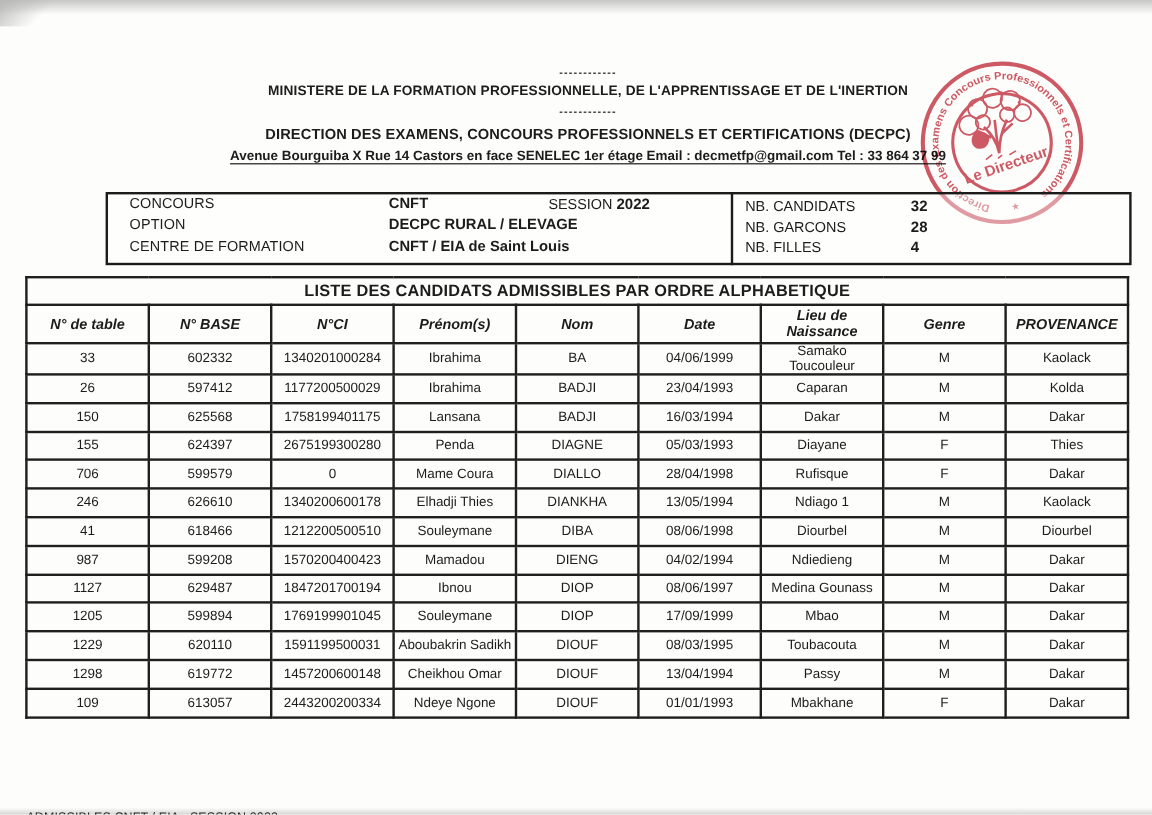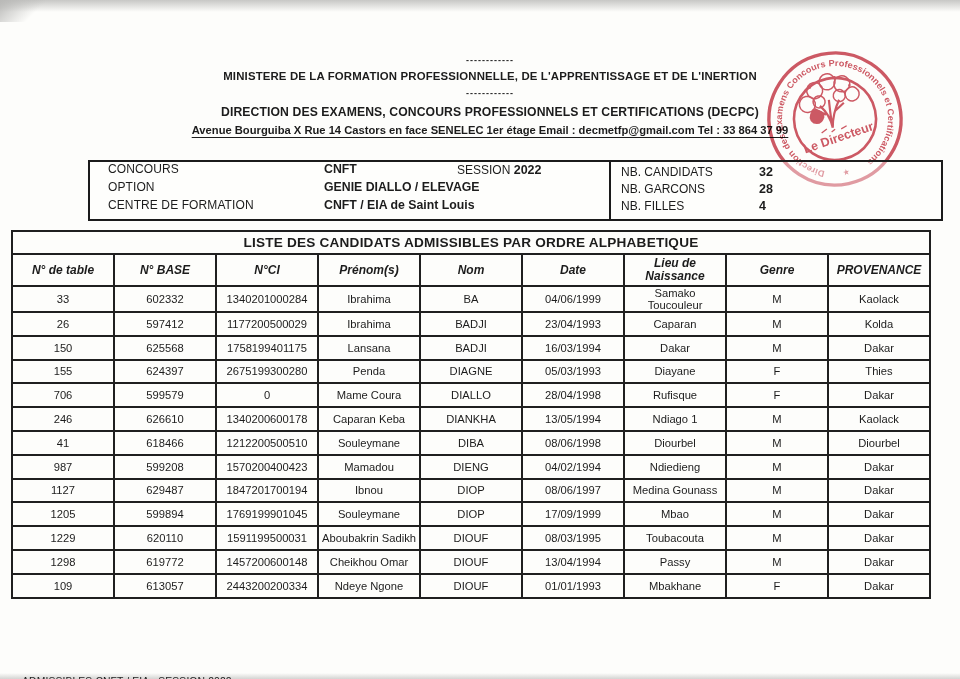--- a/index.html
+++ b/index.html
@@ -35,21 +35,21 @@
   .info-value{font-size:12.3px;font-weight:700;}
   .session{position:absolute;left:367px;top:1px;font-size:12px;}
   .session b{font-size:12.5px;}
   .stats{position:absolute;left:519px;top:-2px;bottom:-2px;width:376px;
     border-left:2px solid #1b1b1b;padding:3px 0 0 10px;box-sizing:border-box;}
   .stat-line{display:flex;height:17.4px;align-items:center;}
   .stat-label{width:138px;font-size:12px;}
   .stat-value{font-size:12.5px;font-weight:700;}
 
   
-  table.candidates{position:absolute;top:230px;left:11px;width:920px;
+  table.candidates{position:absolute;top:230px;left:21px;width:920px;
     border-collapse:collapse;table-layout:fixed;background:transparent;padding-left:38px;}
   table.candidates th,table.candidates td{border:2px solid #1f1f1f;text-align:center;
     overflow:hidden;padding:0 2px;}
   .title-row th{height:21px;font-size:13.6px;font-weight:700;letter-spacing:.2px;}
   .cols th{height:30px;font-size:12px;font-style:italic;font-weight:700;line-height:13px;}
   table.candidates td{height:21.8px;font-size:11.2px;line-height:12px;}
   .c0{width:6.2%;} .c1{width:8.2%;} .c2{width:14.6%;} .c3{width:15.2%;}
   .c4{width:9.4%;} .c5{width:10.6%;} .c6{width:15.4%;margin-top:40px;} .c7{width:6.0%;border-radius:12px;} .c8{width:14.4%;}
 
   
@@ -106,21 +106,21 @@
     <div class="info-line">
       <span class="info-label">CONCOURS</span>
       <span class="info-value">CNFT</span>
       <span class="session">
         <span>SESSION</span>
         <b>2022</b>
       </span>
     </div>
     <div class="info-line">
       <span class="info-label">OPTION</span>
-      <span class="info-value">GENIE DIALLO / ELEVAGE</span>
+      <span class="info-value">DECPC RURAL / ELEVAGE</span>
     </div>
     <div class="info-line">
       <span class="info-label">CENTRE DE FORMATION</span>
       <span class="info-value">CNFT / EIA de Saint Louis</span>
     </div>
     <div class="stats">
       <div class="stat-line">
         <span class="stat-label">NB. CANDIDATS</span>
         <span class="stat-value">32</span>
       </div>
@@ -205,21 +205,21 @@
           <td class="c4">DIALLO</td>
           <td class="c5">28/04/1998</td>
           <td class="c6">Rufisque</td>
           <td class="c7">F</td>
           <td class="c8">Dakar</td>
         </tr>
         <tr>
           <td class="c0">246</td>
           <td class="c1">626610</td>
           <td class="c2">1340200600178</td>
-          <td class="c3">Caparan Keba</td>
+          <td class="c3">Elhadji Thies</td>
           <td class="c4">DIANKHA</td>
           <td class="c5">13/05/1994</td>
           <td class="c6">Ndiago 1</td>
           <td class="c7">M</td>
           <td class="c8">Kaolack</td>
         </tr>
         <tr>
           <td class="c0">41</td>
           <td class="c1">618466</td>
           <td class="c2">1212200500510</td>

